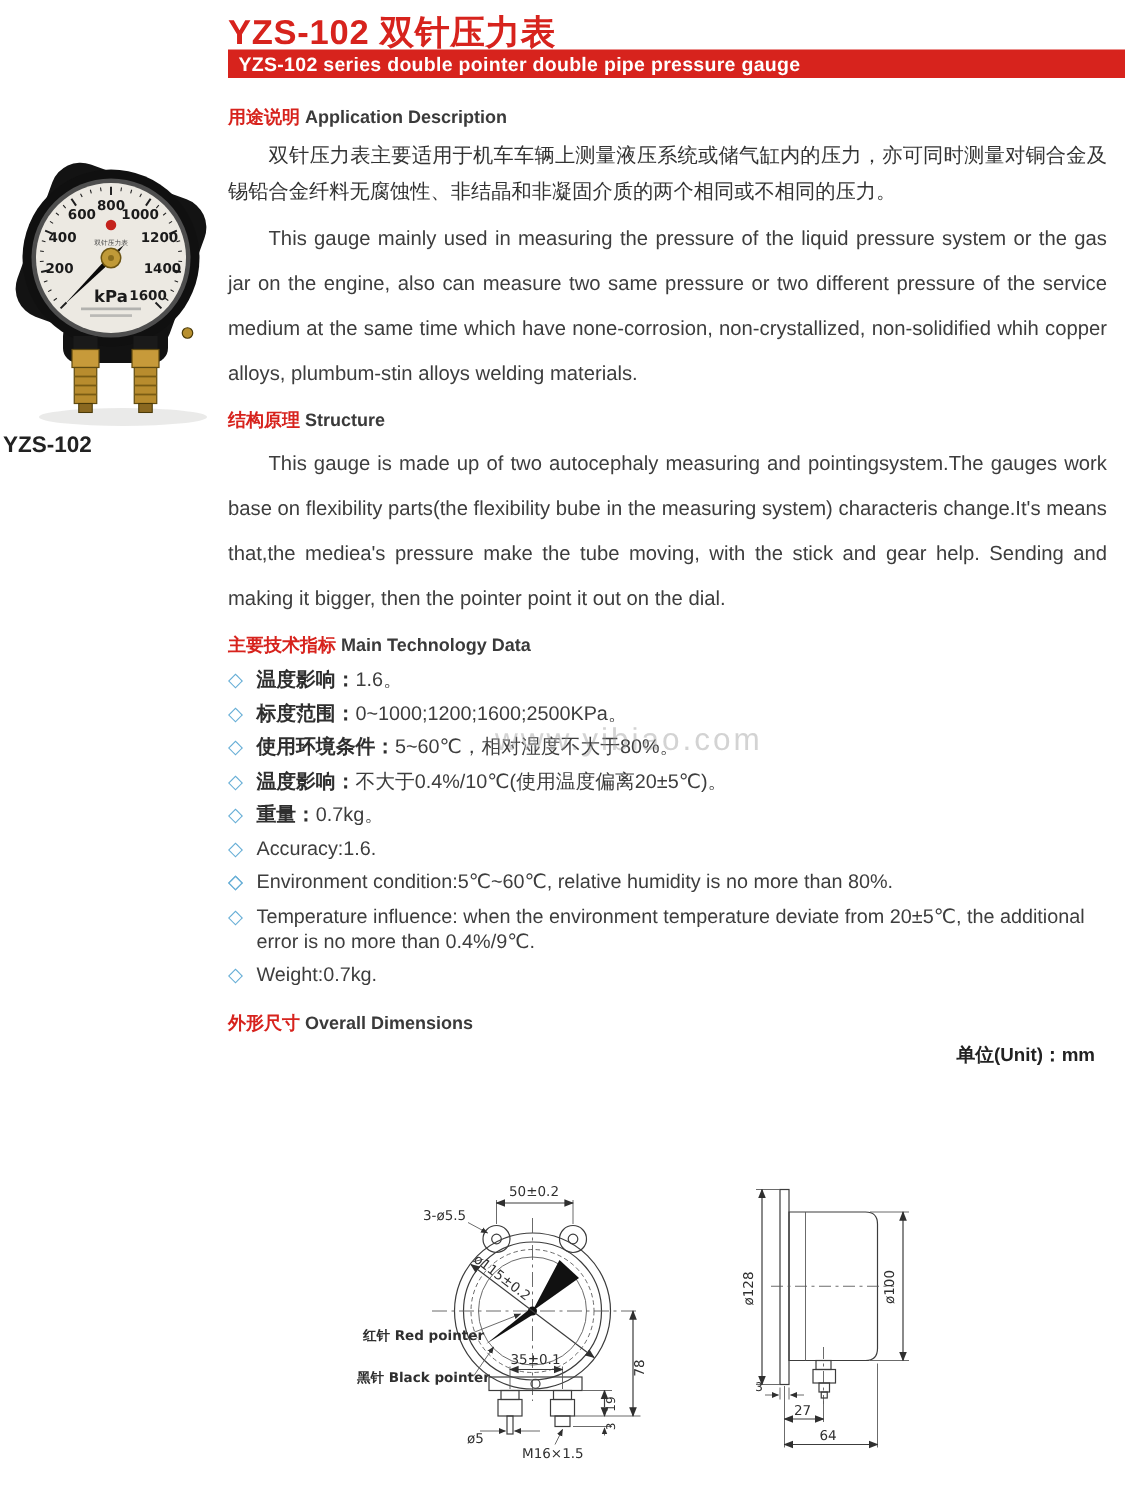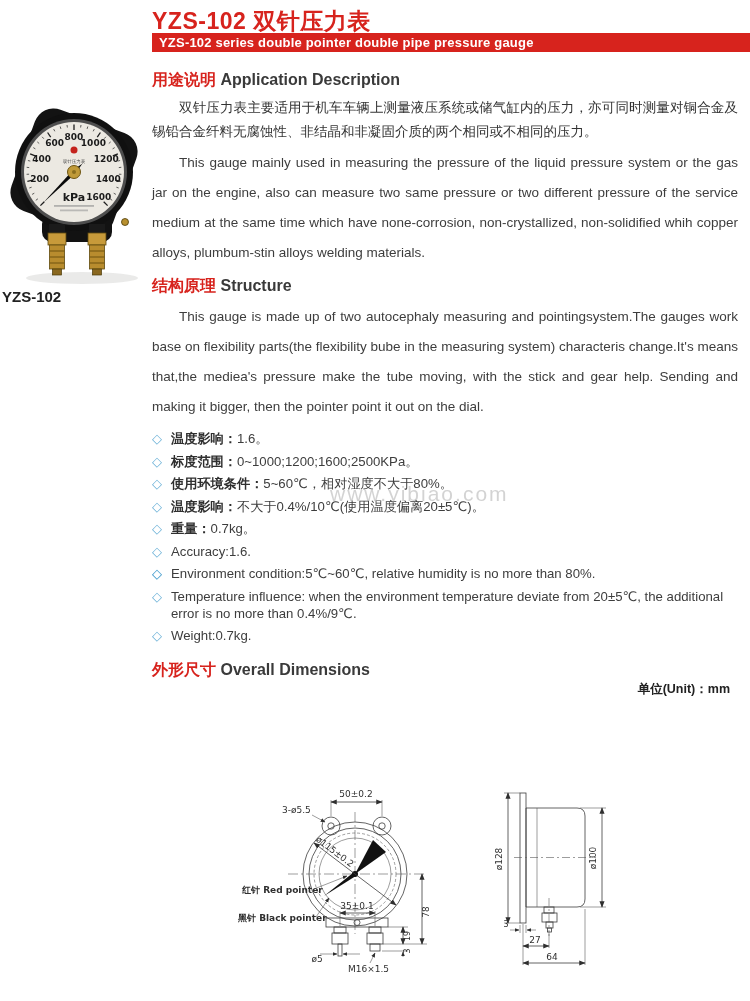--- a/index.html
+++ b/index.html
@@ -15,21 +15,21 @@
   .doc-title { left:152px; top:6px; font-size:23px; font-weight:bold; color:#d7231d; letter-spacing:0.5px; }
   .banner { left:152px; top:33px; width:680px; height:19px; background:#d7231d; color:#fff;
             font-size:13px; font-weight:bold; line-height:19px; padding-left:7px; letter-spacing:0.2px; }
 
   
   .photo-wrap { left:2px; top:106px; width:146px; height:182px; }
   .photo-caption { left:2px; top:288px; width:146px; text-align:left; font-size:15px; font-weight:bold; color:#222; }
 
   
   .main-col { left:152px; top:70px; width:586px; }
-  h2.sec { font-size:16px; margin:0 0 5px 0; color:#3a3a3a; font-weight:bold; }
+  h2.sec { font-size:12px; margin:0 0 5px 0; color:#3a3a3a; font-weight:bold; }
   h2.sec .zh { color:#d7231d; }
   p.zh { font-size:13.5px; font-weight:normal; line-height:24px; text-indent:2em; text-align:justify; color:#333; margin-bottom:4px; }
   p.en { font-size:13.5px; line-height:30px; text-indent:2em; text-align:justify; color:#3d3d3d; margin-bottom:8px; }
 
   .tech-list { margin-top:4px; }
   .ti { position:relative; padding-left:19px; font-size:13.2px; line-height:17px; margin-bottom:5.5px; color:#3d3d3d; }
   .ti .dia { position:absolute; left:0; top:0; color:#66aed6; font-size:13px; }
   .ti .tb { font-weight:bold; color:#2f2f2f; }
 
   .dim-head { margin-top:16px; position:relative; }
@@ -141,20 +141,21 @@
 <div class="abs photo-caption">YZS-102</div>
 
 <div class="abs main-col">
   <h2 class="sec"><span class="zh">用途说明</span> <span>Application Description</span></h2>
   <p class="zh">双针压力表主要适用于机车车辆上测量液压系统或储气缸内的压力，亦可同时测量对铜合金及锡铅合金纤料无腐蚀性、非结晶和非凝固介质的两个相同或不相同的压力。</p>
   <p class="en">This gauge mainly used in measuring the pressure of the liquid pressure system or the gas jar on the engine, also can measure two same pressure or two different pressure of the service medium at the same time which have none-corrosion, non-crystallized, non-solidified whih copper alloys, plumbum-stin alloys welding materials.</p>
 
   <h2 class="sec"><span class="zh">结构原理</span> <span>Structure</span></h2>
   <p class="en">This gauge is made up of two autocephaly measuring and pointingsystem.The gauges work base on flexibility parts(the flexibility bube in the measuring system) characteris change.It's means that,the mediea's pressure make the tube moving, with the stick and gear help. Sending and making it bigger, then the pointer point it out on the dial.</p>
 
+  <h2 class="sec"><span class="zh">主要技术指标</span> <span>Main Technology Data</span></h2>
   <div class="tech-list">
     <div class="ti"><span class="dia">◇</span><span class="tb">温度影响：</span><span>1.6。</span></div>
     <div class="ti"><span class="dia">◇</span><span class="tb">标度范围：</span><span>0~1000;1200;1600;2500KPa。</span></div>
     <div class="ti"><span class="dia">◇</span><span class="tb">使用环境条件：</span><span>5~60℃，相对湿度不大于80%。</span></div>
     <div class="ti"><span class="dia">◇</span><span class="tb">温度影响：</span><span>不大于0.4%/10℃(使用温度偏离20±5℃)。</span></div>
     <div class="ti"><span class="dia">◇</span><span class="tb">重量：</span><span>0.7kg。</span></div>
     <div class="ti"><span class="dia">◇</span><span class="tb"></span><span>Accuracy:1.6.</span></div>
     <div class="ti"><span class="dia">◇</span><span class="tb"></span></div>
     <div class="ti"><span class="dia">◇</span><span class="tb"></span><span>Environment condition:5℃~60℃, relative humidity is no more than 80%.</span></div>
     <div class="ti"><span class="dia">◇</span><span class="tb"></span><span>Temperature influence: when the environment temperature deviate from 20±5℃, the additional error is no more than 0.4%/9℃.</span></div>

